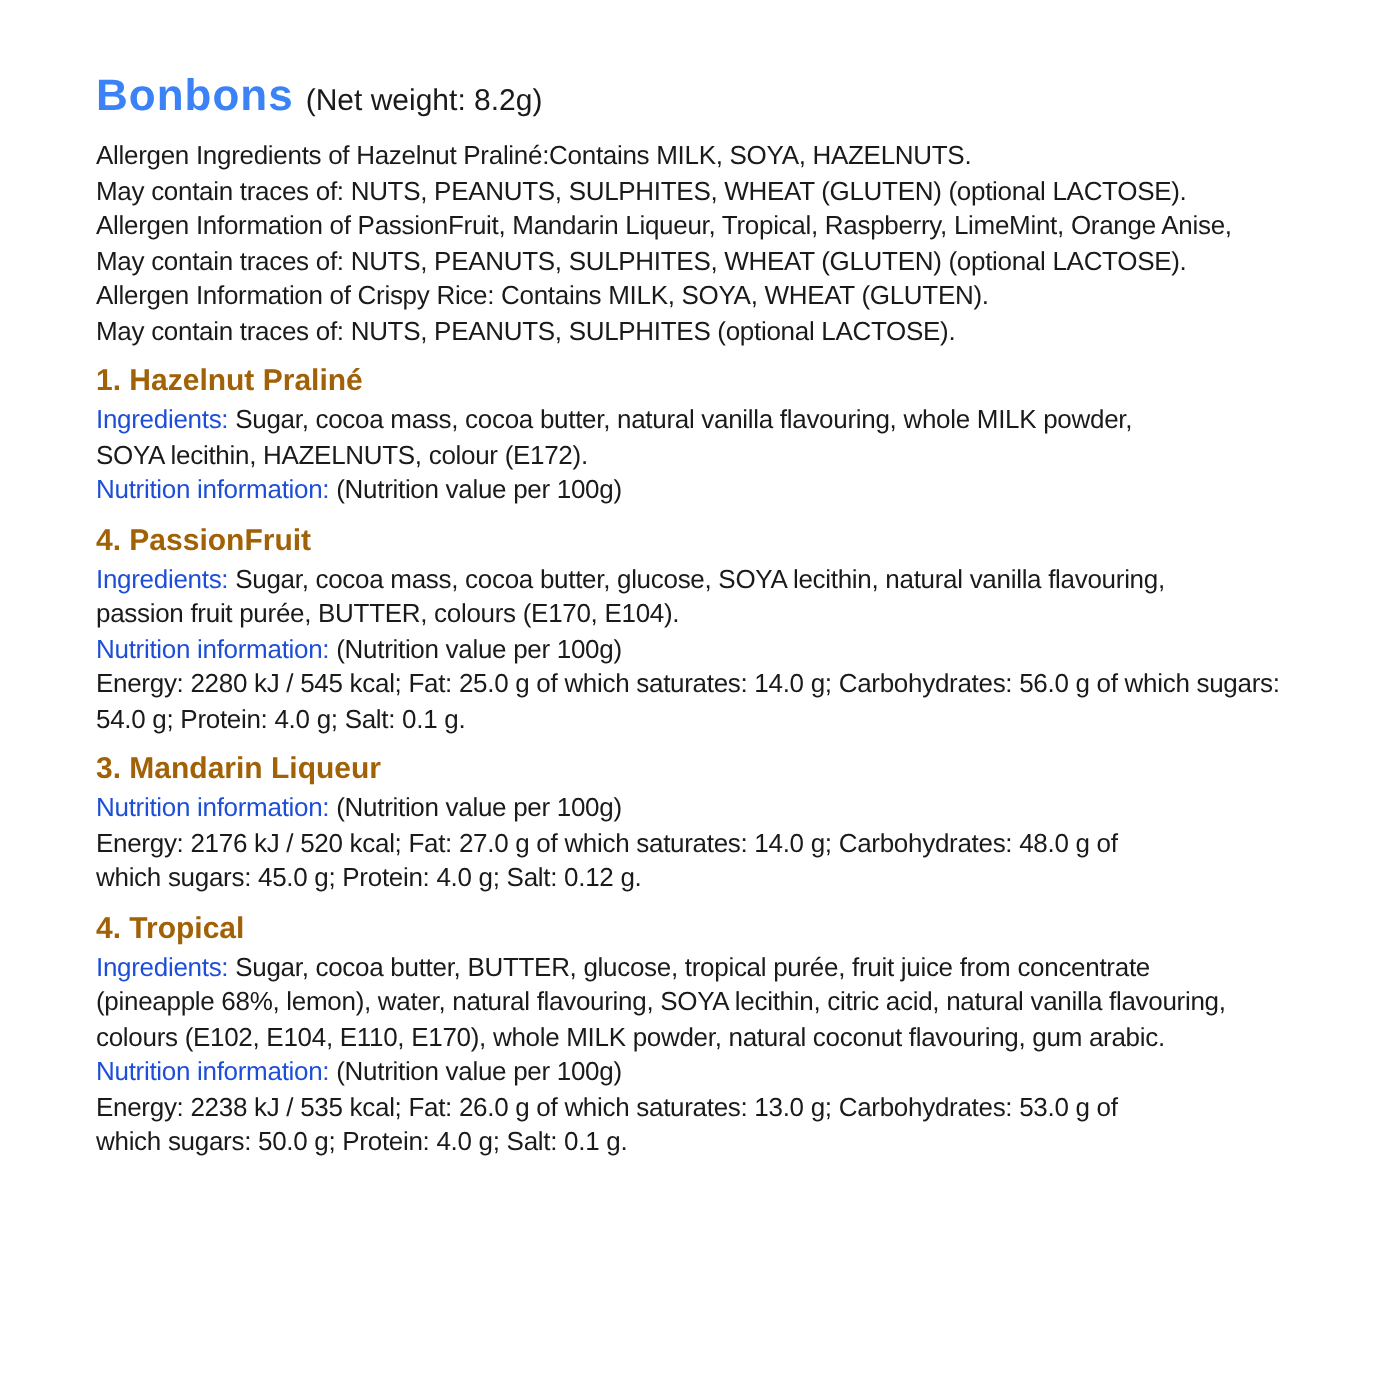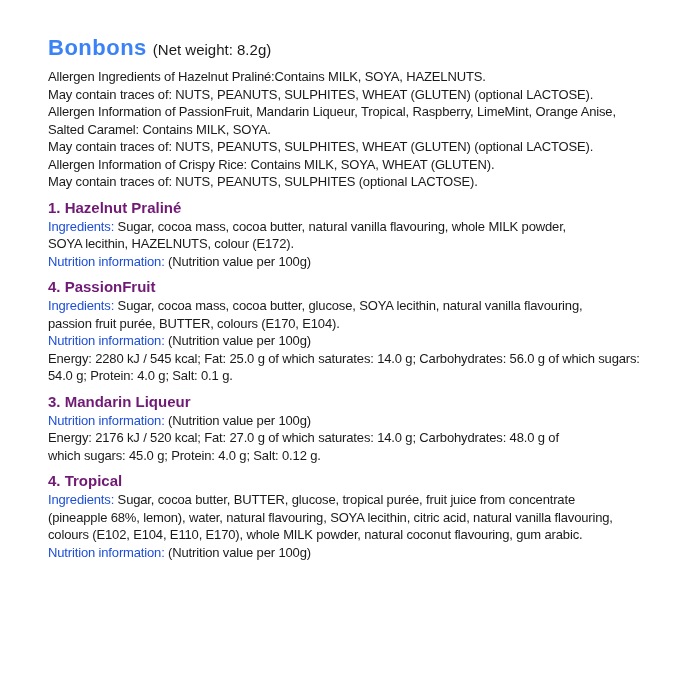--- a/index.html
+++ b/index.html
@@ -44,42 +44,41 @@
   }
   .allergen-block {
     margin: 0;
   }
   .section {
     margin-top: 8px;
   }
   .section-heading {
     font-size: 15px;
     font-weight: bold;
-    color: #701a75;
+    color: #a16207;
     line-height: 18px;
     margin: 0 0 1px 0;
     white-space: pre;
   }
   .inline-label {
     font-weight: normal;
     color: #1d4ed8;
   }
 </style>
 </head>
 <body>
 
 <div class="page">
 
   <div class="title-row"><span class="product-name">Bonbons</span><span class="net-weight">(Net weight: 8.2g)</span></div>
 
   <div class="allergen-block">
     <p class="body-line">Allergen Ingredients of Hazelnut Praliné:Contains MILK, SOYA, HAZELNUTS.</p>
     <p class="body-line">May contain traces of: NUTS, PEANUTS, SULPHITES, WHEAT (GLUTEN) (optional LACTOSE).</p>
     <p class="body-line">Allergen Information of PassionFruit, Mandarin Liqueur, Tropical, Raspberry, LimeMint, Orange Anise,</p>
-    <p class="body-line">Salted Caramel: Contains MILK, SOYA.</p>
     <p class="body-line">May contain traces of: NUTS, PEANUTS, SULPHITES, WHEAT (GLUTEN) (optional LACTOSE).</p>
     <p class="body-line">Allergen Information of Crispy Rice: Contains MILK, SOYA, WHEAT (GLUTEN).</p>
     <p class="body-line">May contain traces of: NUTS, PEANUTS, SULPHITES (optional LACTOSE).</p>
   </div>
 
   <div class="section">
     <h2 class="section-heading">1. Hazelnut Praliné</h2>
     <p class="body-line"><span class="inline-label">Ingredients:</span> <span>Sugar, cocoa mass, cocoa butter, natural vanilla flavouring, whole MILK powder,
 SOYA lecithin, HAZELNUTS, colour (E172).</span></p>
     <p class="body-line"><span class="inline-label">Nutrition information:</span> <span>(Nutrition value per 100g)</span></p>
@@ -100,15 +99,17 @@
     <p class="body-line">Energy: 2176 kJ / 520 kcal; Fat: 27.0 g of which saturates: 14.0 g; Carbohydrates: 48.0 g of
 which sugars: 45.0 g; Protein: 4.0 g; Salt: 0.12 g.</p>
   </div>
 
   <div class="section">
     <h2 class="section-heading">4. Tropical</h2>
     <p class="body-line"><span class="inline-label">Ingredients:</span> <span>Sugar, cocoa butter, BUTTER, glucose, tropical purée, fruit juice from concentrate
 (pineapple 68%, lemon), water, natural flavouring, SOYA lecithin, citric acid, natural vanilla flavouring,
 colours (E102, E104, E110, E170), whole MILK powder, natural coconut flavouring, gum arabic.</span></p>
     <p class="body-line"><span class="inline-label">Nutrition information:</span> <span>(Nutrition value per 100g)</span></p>
+    <p class="body-line">Energy: 2238 kJ / 535 kcal; Fat: 26.0 g of which saturates: 13.0 g; Carbohydrates: 53.0 g of
+which sugars: 50.0 g; Protein: 4.0 g; Salt: 0.1 g.</p>
   </div>
 
 </div>
 
 </body></html>

